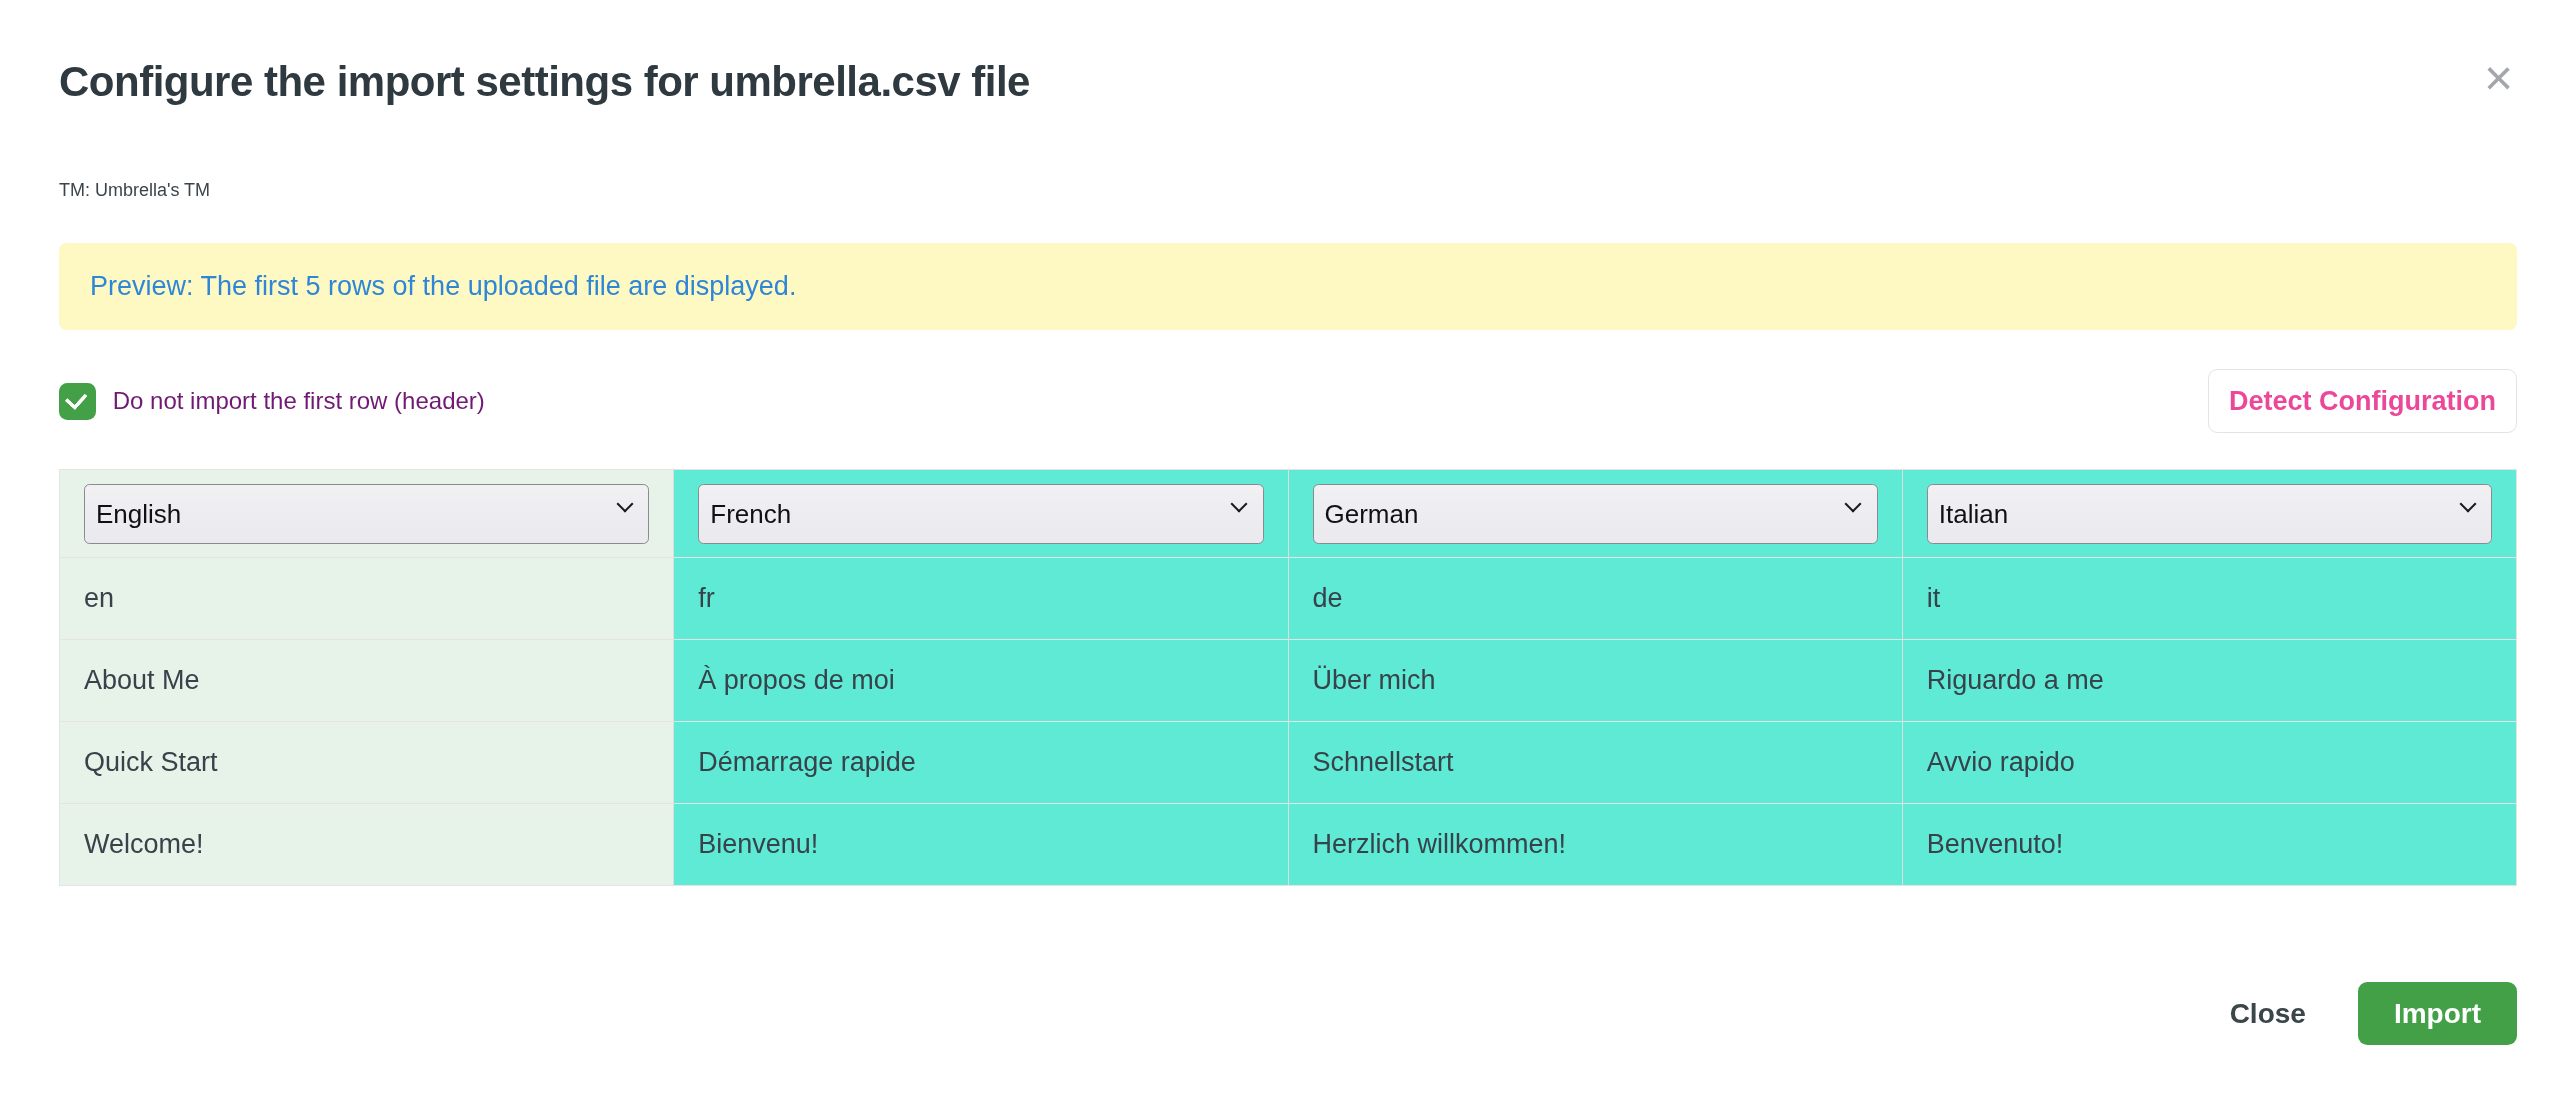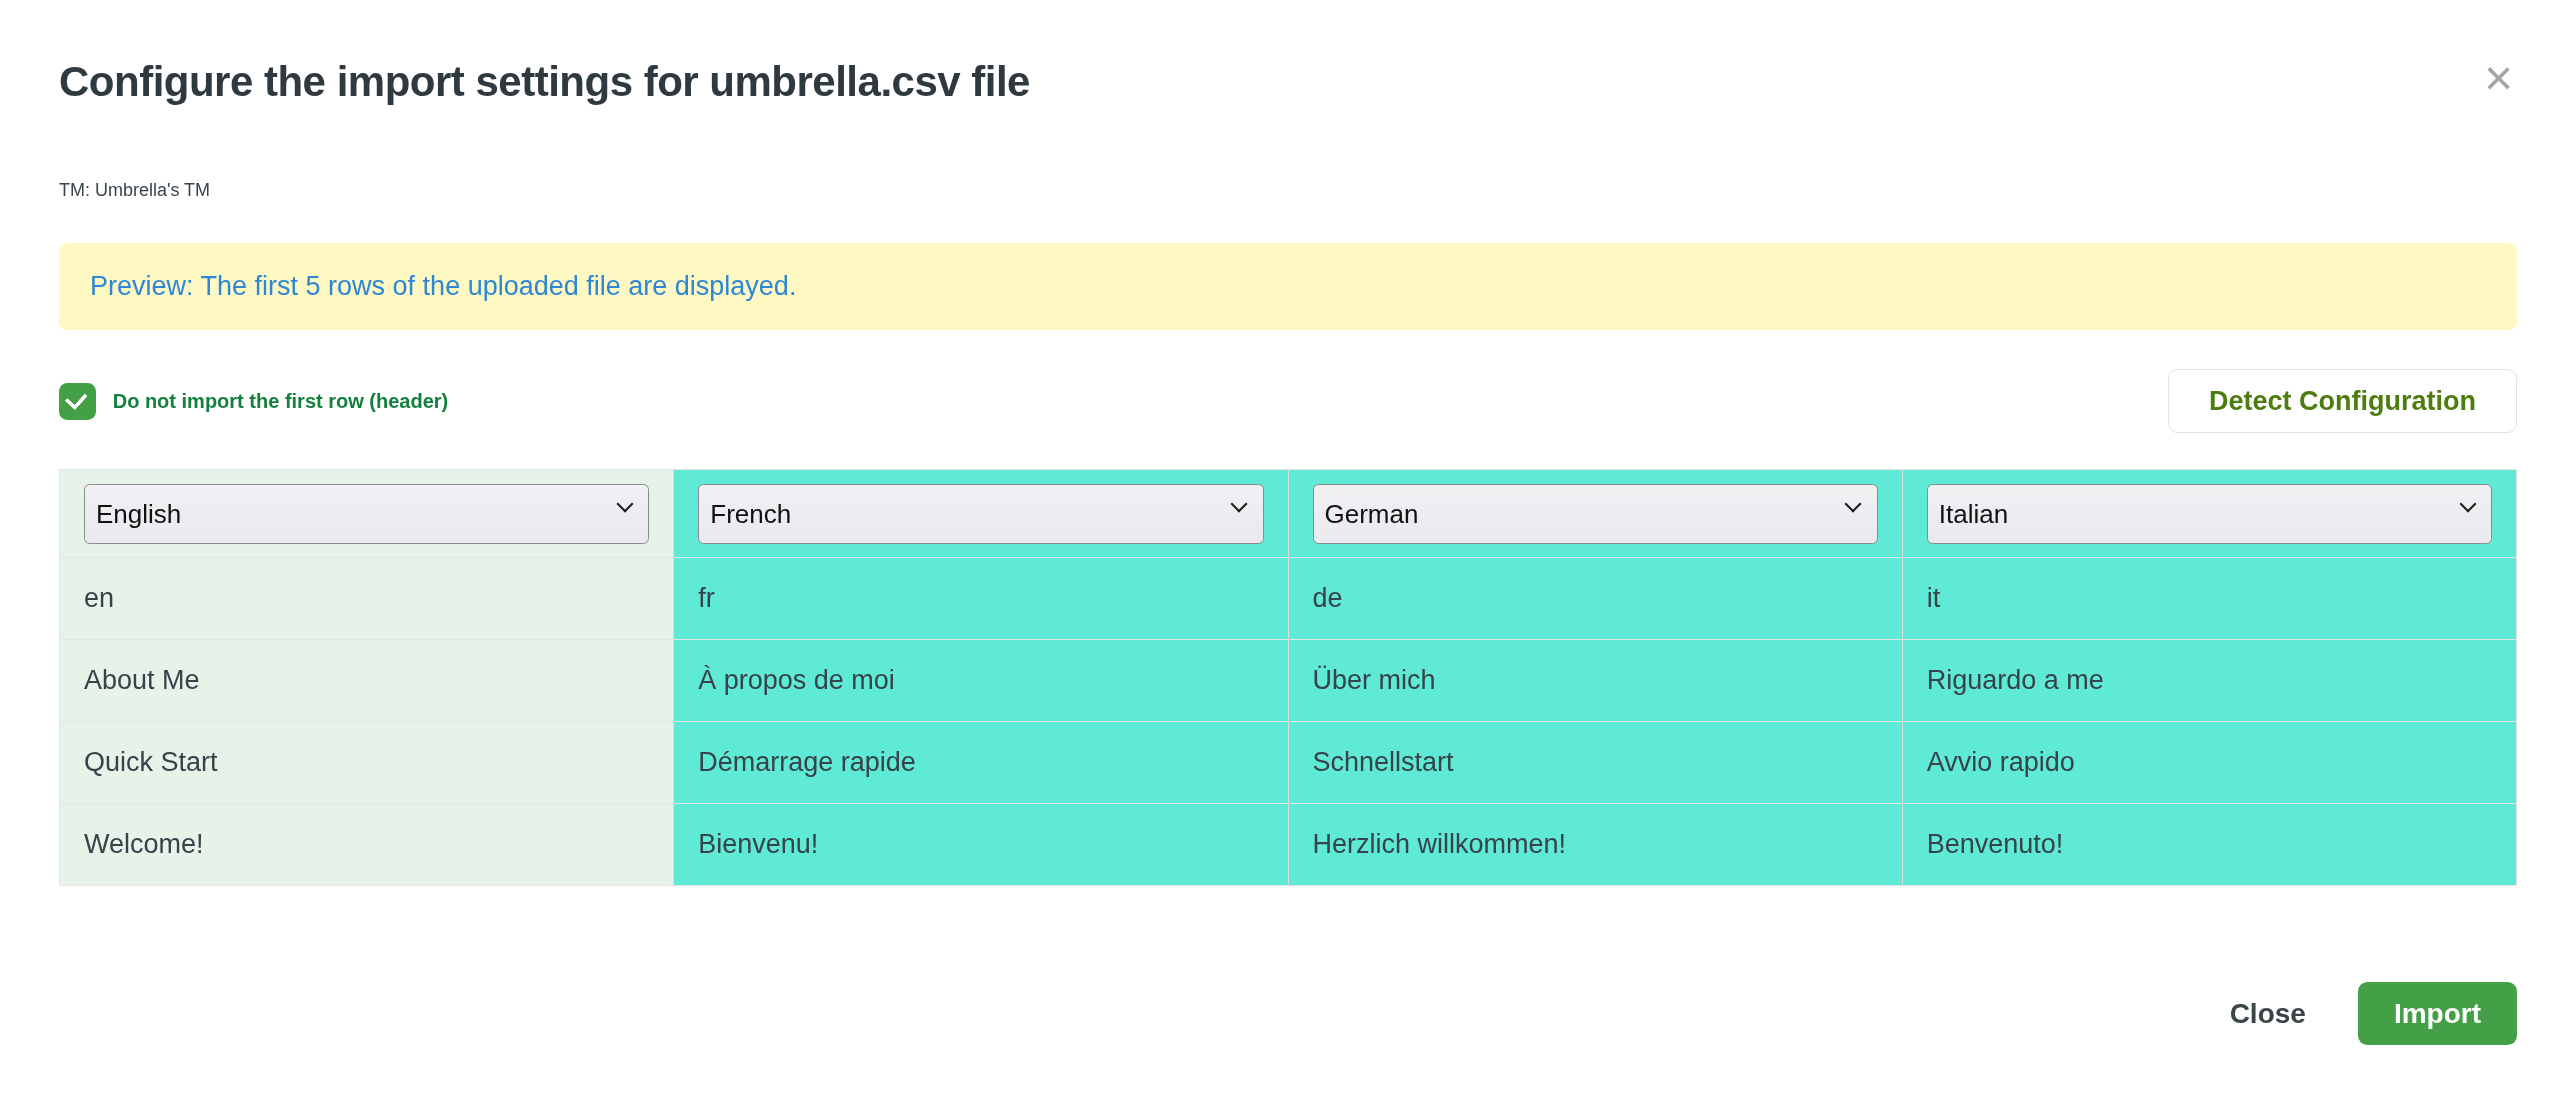--- a/index.html
+++ b/index.html
@@ -33,24 +33,24 @@
   .options-row { margin-top: 39px; display: flex; align-items: center; justify-content: space-between; height: 64px; }
   .checkbox-group { display: flex; align-items: center; cursor: pointer; }
   .checkbox {
     width: 37px; height: 37px; background: #43a047; border-radius: 8.3px;
     position: relative; flex: 0 0 auto;
   }
   .checkbox .check {
     position: absolute; left: 10.2px; top: 6.5px; width: 14px; height: 19.4px;
     border: solid #ffffff; border-width: 0 4.6px 4.6px 0; transform: rotate(42deg); border-radius: 0.9px;
   }
-  .checkbox-label { margin-left: 16.7px; font-size: 20px; color: #15803d; font-weight: 700; }
+  .checkbox-label { margin-left: 16.7px; font-size: 24px; color: #701a75; font-weight: 400; }
   .detect-btn {
     height: 64px; background: #ffffff; border: 1.9px solid #e3e3e3; border-radius: 9.3px;
-    padding: 0 40px; font-size: 27px; font-weight: 600; color: #4d7c0f;
+    padding: 0 20px; font-size: 27px; font-weight: 600; color: #ec4899;
     font-family: inherit; cursor: pointer; display: flex; align-items: center;
   }
 
   
   .preview-table { margin-top: 36px; width: 100%; border-collapse: collapse; table-layout: fixed; border: 0.9px solid #e4e4e4; }
   .preview-table td { border-left: 0.9px solid #dedede; background: #5eead4; }
   .preview-table td:first-child { border-left: none; }
   .preview-table tr.data-row td { border-top: 0.9px solid #e4e4e4; height: 82px; padding-left: 24px; font-size: 27px; color: #37424a; }
   .preview-table tr.select-row td { height: 88px; vertical-align: middle; }
   .preview-table td.hl { background: #e7f2e8; }

